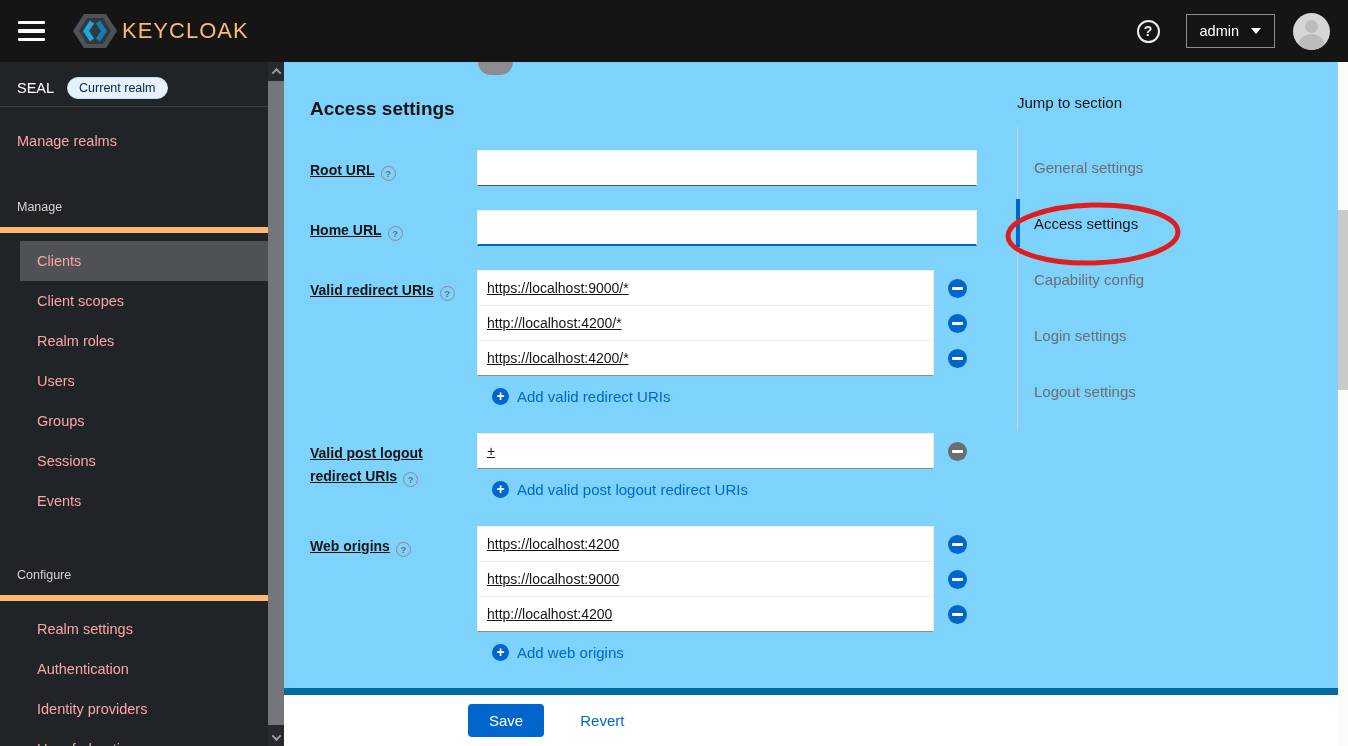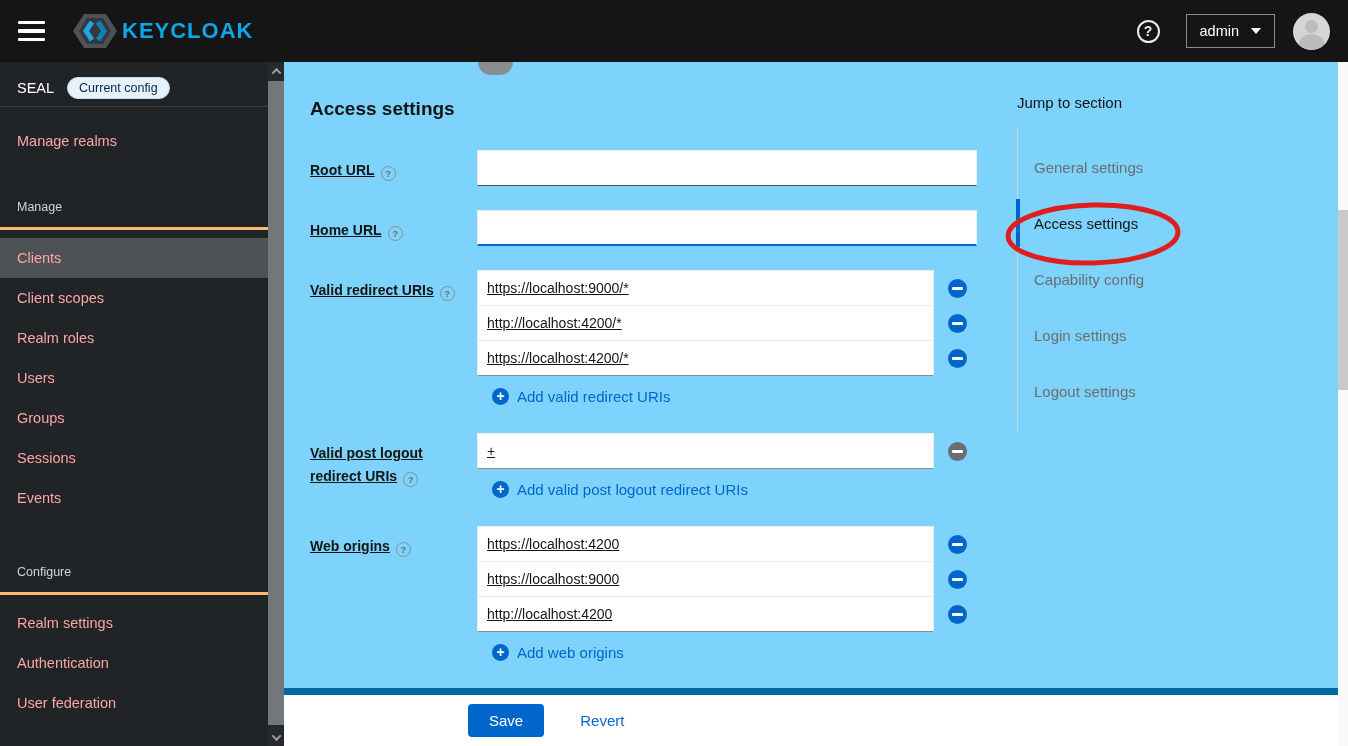--- a/index.html
+++ b/index.html
@@ -5,21 +5,21 @@
   * { margin:0; padding:0; box-sizing:border-box; }
   html,body { width:1348px; height:746px; overflow:hidden; }
   body { font-family:"Liberation Sans", sans-serif; background:#fff; color:#151515; }
 
   
   .masthead { height:62px; background:#151515; display:flex; align-items:center; padding:0 18px; }
   .hamburger { width:30px; height:24px; background:none; border:none; cursor:pointer;
     display:flex; flex-direction:column; justify-content:center; gap:5px; margin-right:24px; }
   .hamburger span { display:block; width:27px; height:3.5px; background:#fff; border-radius:1px; }
   .brand { display:flex; align-items:center; gap:4px; }
-  .brand-text { font-size:22px; font-weight:700; color:#0ea5e9; letter-spacing:1px; }
+  .brand-text { font-size:22px; font-weight:400; color:#fdba74; letter-spacing:1px; }
   .masthead-spacer { flex:1; }
   .help-circle { width:23px; height:23px; border:2px solid #ededed; border-radius:50%;
     color:#ededed; font-size:14px; font-weight:700; display:flex; align-items:center;
     justify-content:center; cursor:pointer; margin-right:26px; }
   .user-dropdown { display:flex; align-items:center; gap:12px; border:1px solid #8a8d90;
     padding:8px 13px; color:#fff; font-size:14.5px; cursor:pointer; margin-right:18px; background:none; }
   .caret-down { width:0; height:0; border-left:5px solid transparent; border-right:5px solid transparent;
     border-top:6px solid #fff; }
   .avatar { width:37px; height:37px; border-radius:50%; background:#d6d6d6; position:relative;
     overflow:hidden; cursor:pointer; }
@@ -39,21 +39,21 @@
   .realm-name { color:#fff; font-size:14.5px; }
   .realm-badge { background:#e7f1fa; border:1px solid #bee1f4; color:#002952; font-size:12.5px;
     padding:3px 11px; border-radius:12px; }
   .nav-item { height:40px; display:flex; align-items:center; padding:0 17px; color:#fca5a5;
     font-size:14.5px; cursor:pointer; }
   .nav-item.active { background:#4f5255; }
   .nav-item.top-item { margin-top:14px; }
   .nav-section-title { margin-top:36px; padding:0 17px; height:20px; line-height:20px;
     font-size:12.5px; color:#d2d2d2; }
   .nav-section-title.second { margin-top:44px; }
-  .nav-list { margin-top:10px; border-top:3px solid #fdba74; padding-top:8px; list-style:none; }
+  .nav-list { margin-top:10px; border-top:6px solid #fdba74; padding-top:8px; list-style:none;padding-left:20px; }
   .sb-scroll { position:absolute; top:0; right:0; bottom:0; width:16px; background:#26292d; }
   .sb-scroll .sb-btn { position:absolute; left:0; width:16px; height:18px; background:#26292d;
     display:flex; align-items:center; justify-content:center; cursor:pointer; }
   .sb-btn.up { top:0; } .sb-btn.down { bottom:0; }
   .sb-chevron { width:7px; height:7px; border-left:2px solid #9b9da0; border-top:2px solid #9b9da0; }
   .sb-btn.up .sb-chevron { transform:rotate(45deg) translate(1px,1px); }
   .sb-btn.down .sb-chevron { transform:rotate(225deg) translate(1px,1px); }
   .sb-thumb { position:absolute; left:0; right:0; top:19px; bottom:21px; background:#73767a; cursor:grab; }
 
   
@@ -141,39 +141,40 @@
   </button>
   <div class="avatar"></div>
 </header>
 
 <div class="layout">
 
   <nav class="sidebar">
     <div class="sidebar-inner">
       <div class="realm-row">
         <span class="realm-name">SEAL</span>
-        <span class="realm-badge">Current config</span>
+        <span class="realm-badge">Current realm</span>
       </div>
       <div class="nav-item top-item">Manage realms</div>
 
       <div class="nav-section-title">Manage</div>
       <ul class="nav-list">
         <li class="nav-item active">Clients</li>
         <li class="nav-item">Client scopes</li>
         <li class="nav-item">Realm roles</li>
         <li class="nav-item">Users</li>
         <li class="nav-item">Groups</li>
         <li class="nav-item">Sessions</li>
         <li class="nav-item">Events</li>
       </ul>
 
       <div class="nav-section-title second">Configure</div>
       <ul class="nav-list">
         <li class="nav-item">Realm settings</li>
         <li class="nav-item">Authentication</li>
+        <li class="nav-item">Identity providers</li>
         <li class="nav-item">User federation</li>
       </ul>
     </div>
     <div class="sb-scroll">
       <div class="sb-btn up">
           <span class="sb-chevron"></span>
         </div>
       <div class="sb-thumb"></div>
       <div class="sb-btn down">
           <span class="sb-chevron"></span>

